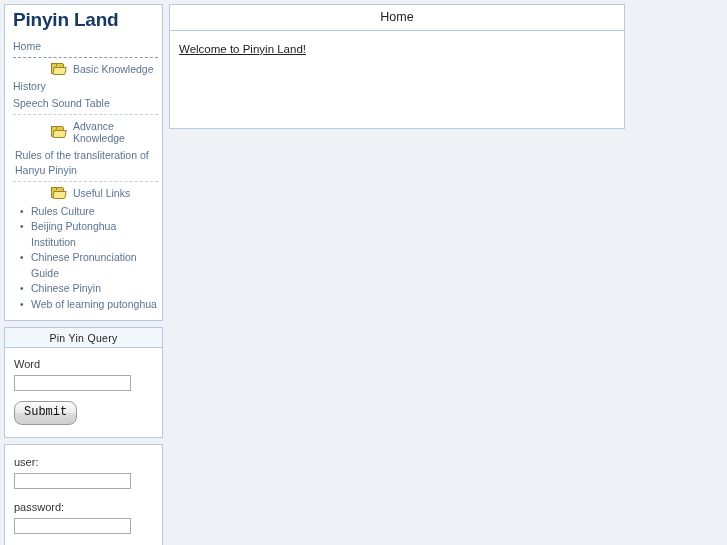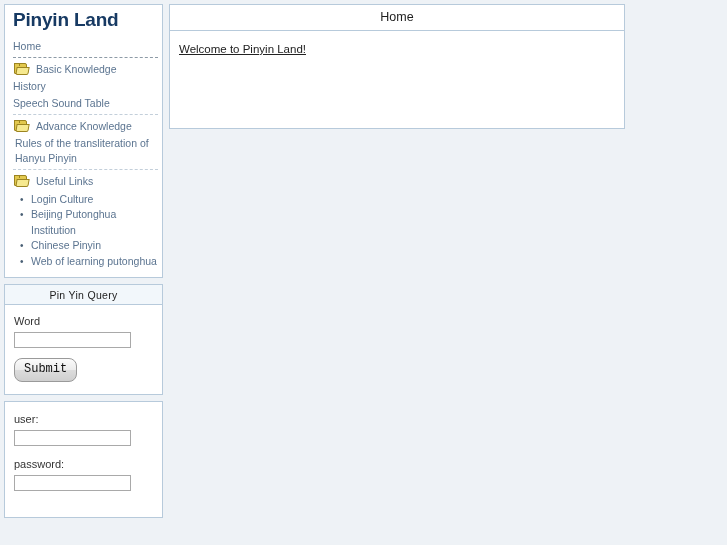--- a/index.html
+++ b/index.html
@@ -102,20 +102,21 @@
     font-size: 0;
     line-height: 0;
   }
   .nav-sep.light { border-top: 1px dashed #c3cfda; }
 
   .folder-row {
     display: flex;
     align-items: center;
     gap: 7px;
     padding: 3px 8px 3px 9px;
+    margin-left: 37px;
   }
   .folder-label {
     color: #5b7490;
     font-size: 10.5px;
     text-decoration: none;
   }
 
   
   .folder-icon {
     position: relative;
@@ -285,22 +286,23 @@
         <div class="folder-row">
           <span class="folder-icon">
             <span class="back"></span>
               <span class="tab"></span>
               <span class="front"></span>
           </span>
           <a class="folder-label" href="#">Useful Links</a>
         </div>
 
         <ul class="links-list">
-          <li><a href="#">Login Culture</a></li>
+          <li><a href="#">Rules Culture</a></li>
           <li><a href="#">Beijing Putonghua Institution</a></li>
+          <li><a href="#">Chinese Pronunciation Guide</a></li>
           <li><a href="#">Chinese Pinyin</a></li>
           <li><a href="#">Web of learning putonghua</a></li>
         </ul>
       </div>
     </div>
 
     <div class="panel">
       <div class="panel-header">Pin Yin Query</div>
       <div class="panel-body">
         <label class="field-label">Word</label>

